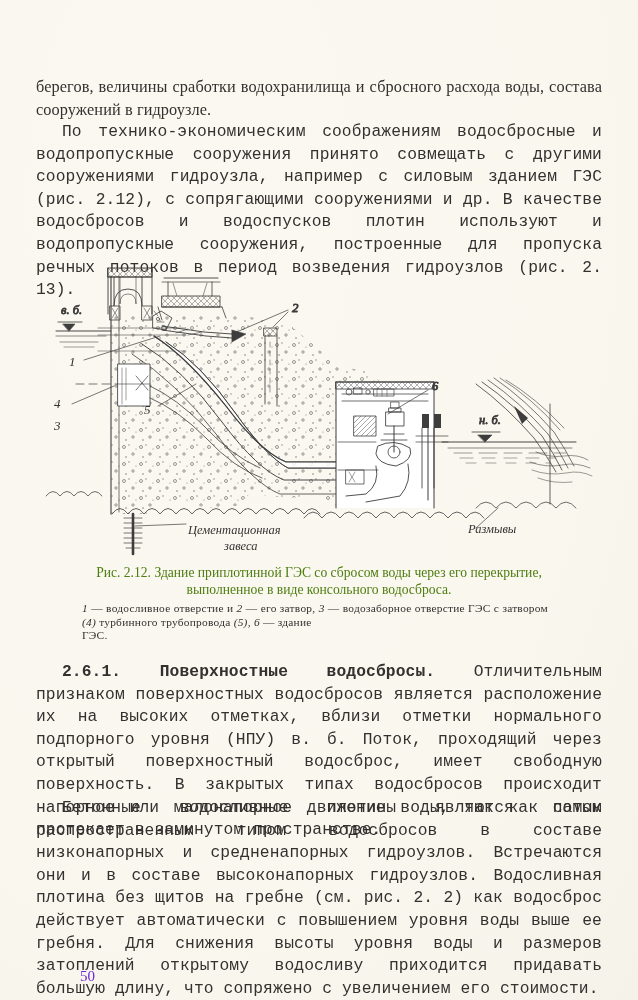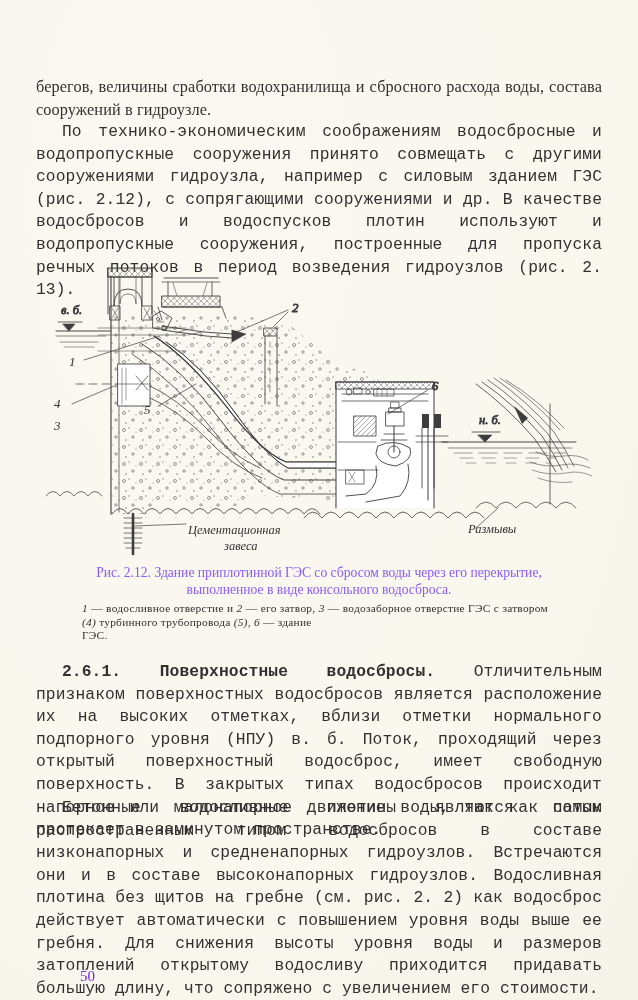--- a/index.html
+++ b/index.html
@@ -70,21 +70,21 @@
   
   #caption {
     position: absolute;
     left: 46px; top: 548px; width: 474px;
   }
   .cap-main {
     margin: 0;
     font-size: 13.6px;
     line-height: 17.2px;
     text-align: center;
-    color: #8b5cf6;
+    color: #4d7c0f;
   }
   .cap-small {
     margin: 4px 8px 0 0;
     font-size: 11.4px;
     line-height: 13.4px;
     text-align: justify;
     letter-spacing: 0.25px;
     color: #333130;
   }
   .cap-small .last { display: block; text-align: left; text-indent: 0; }

